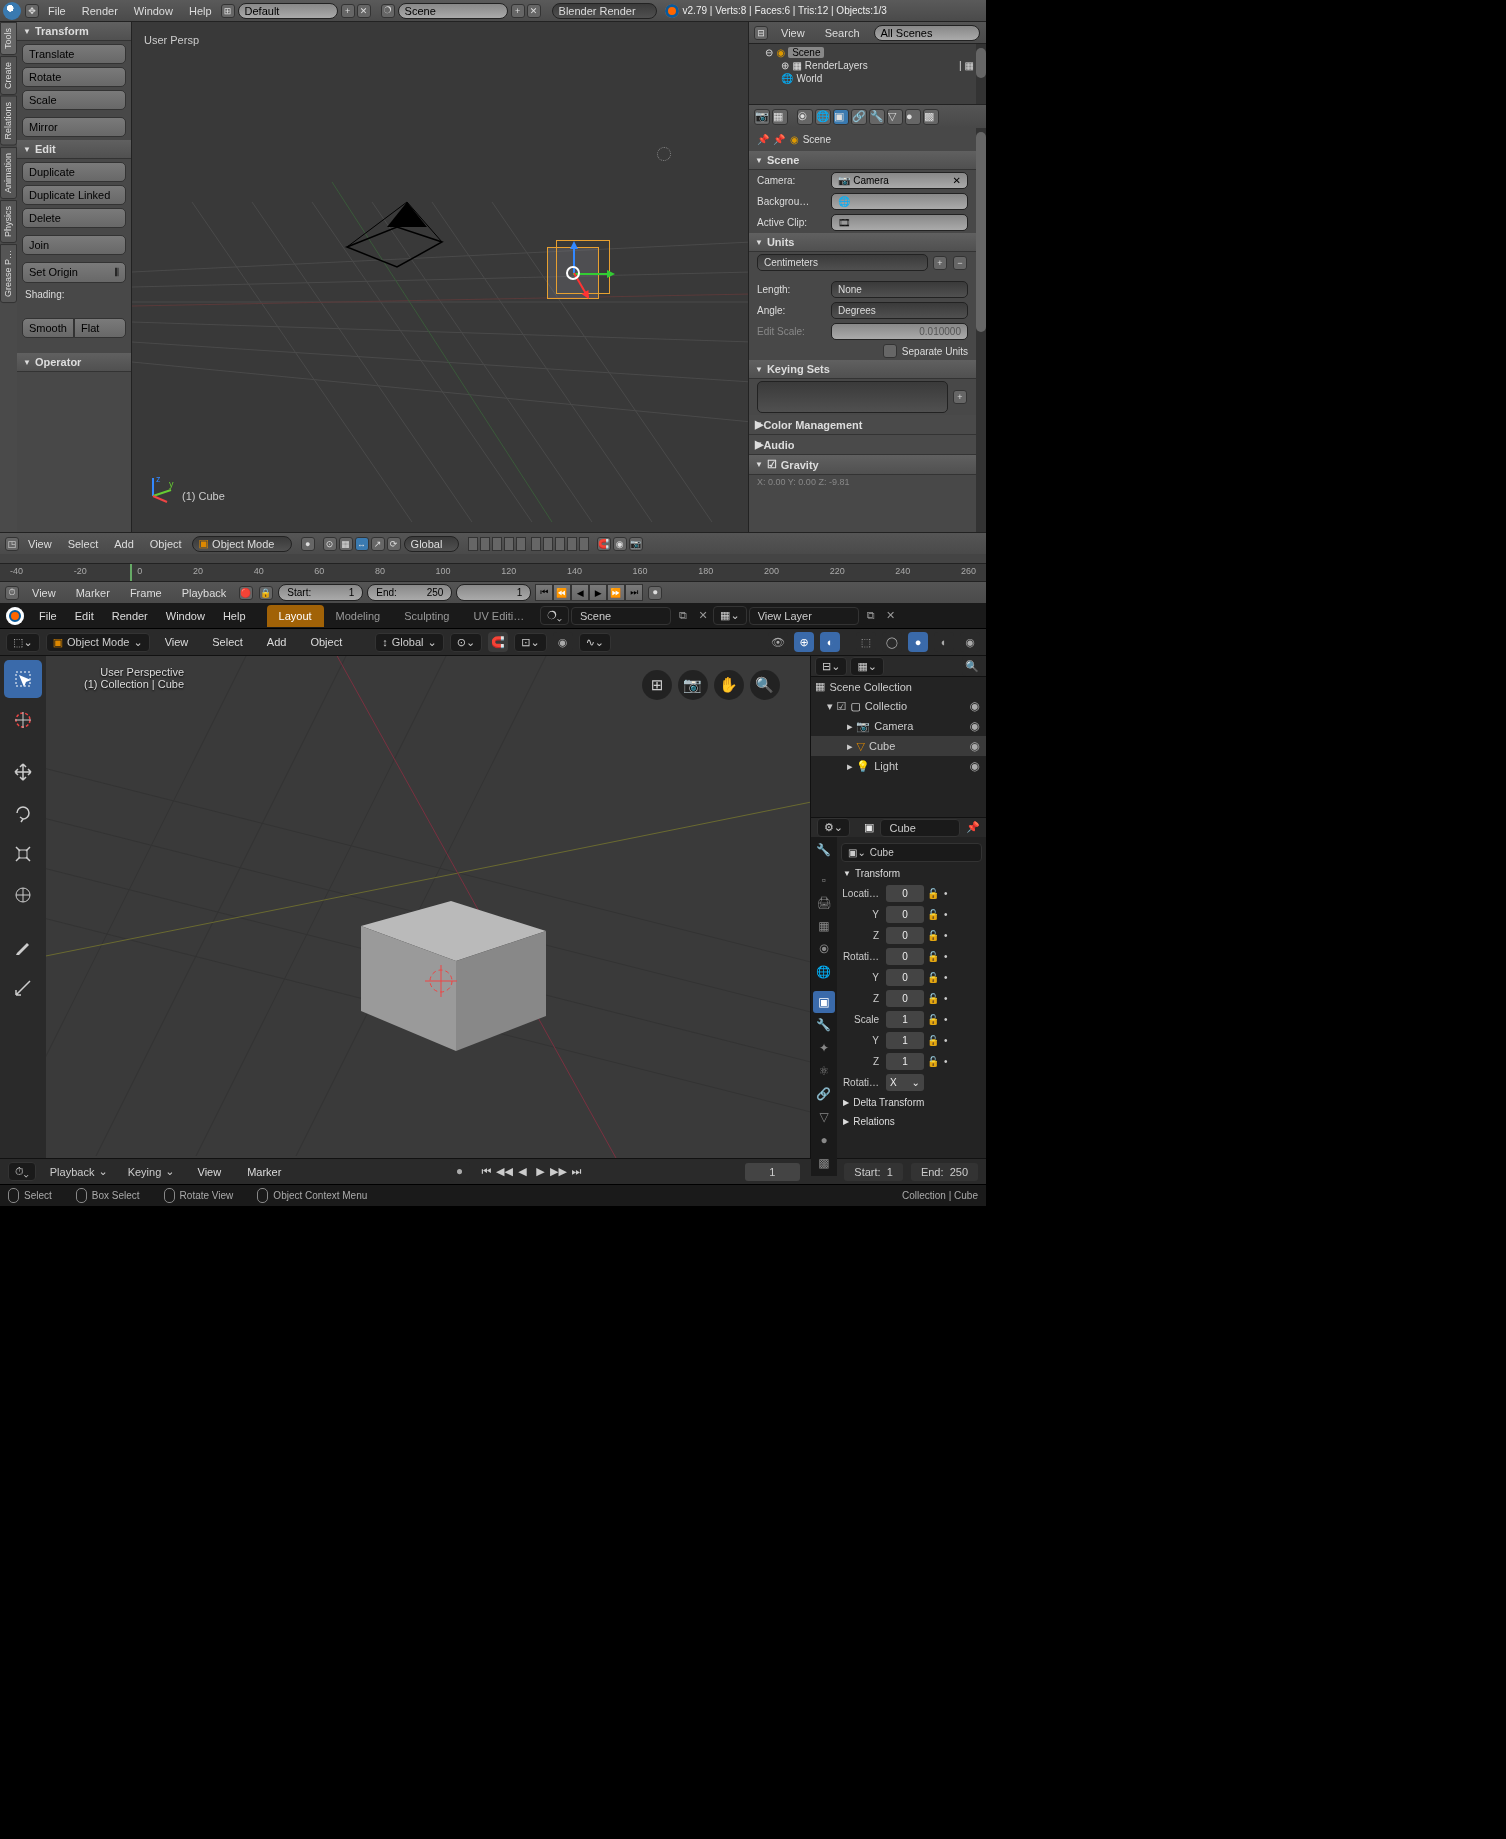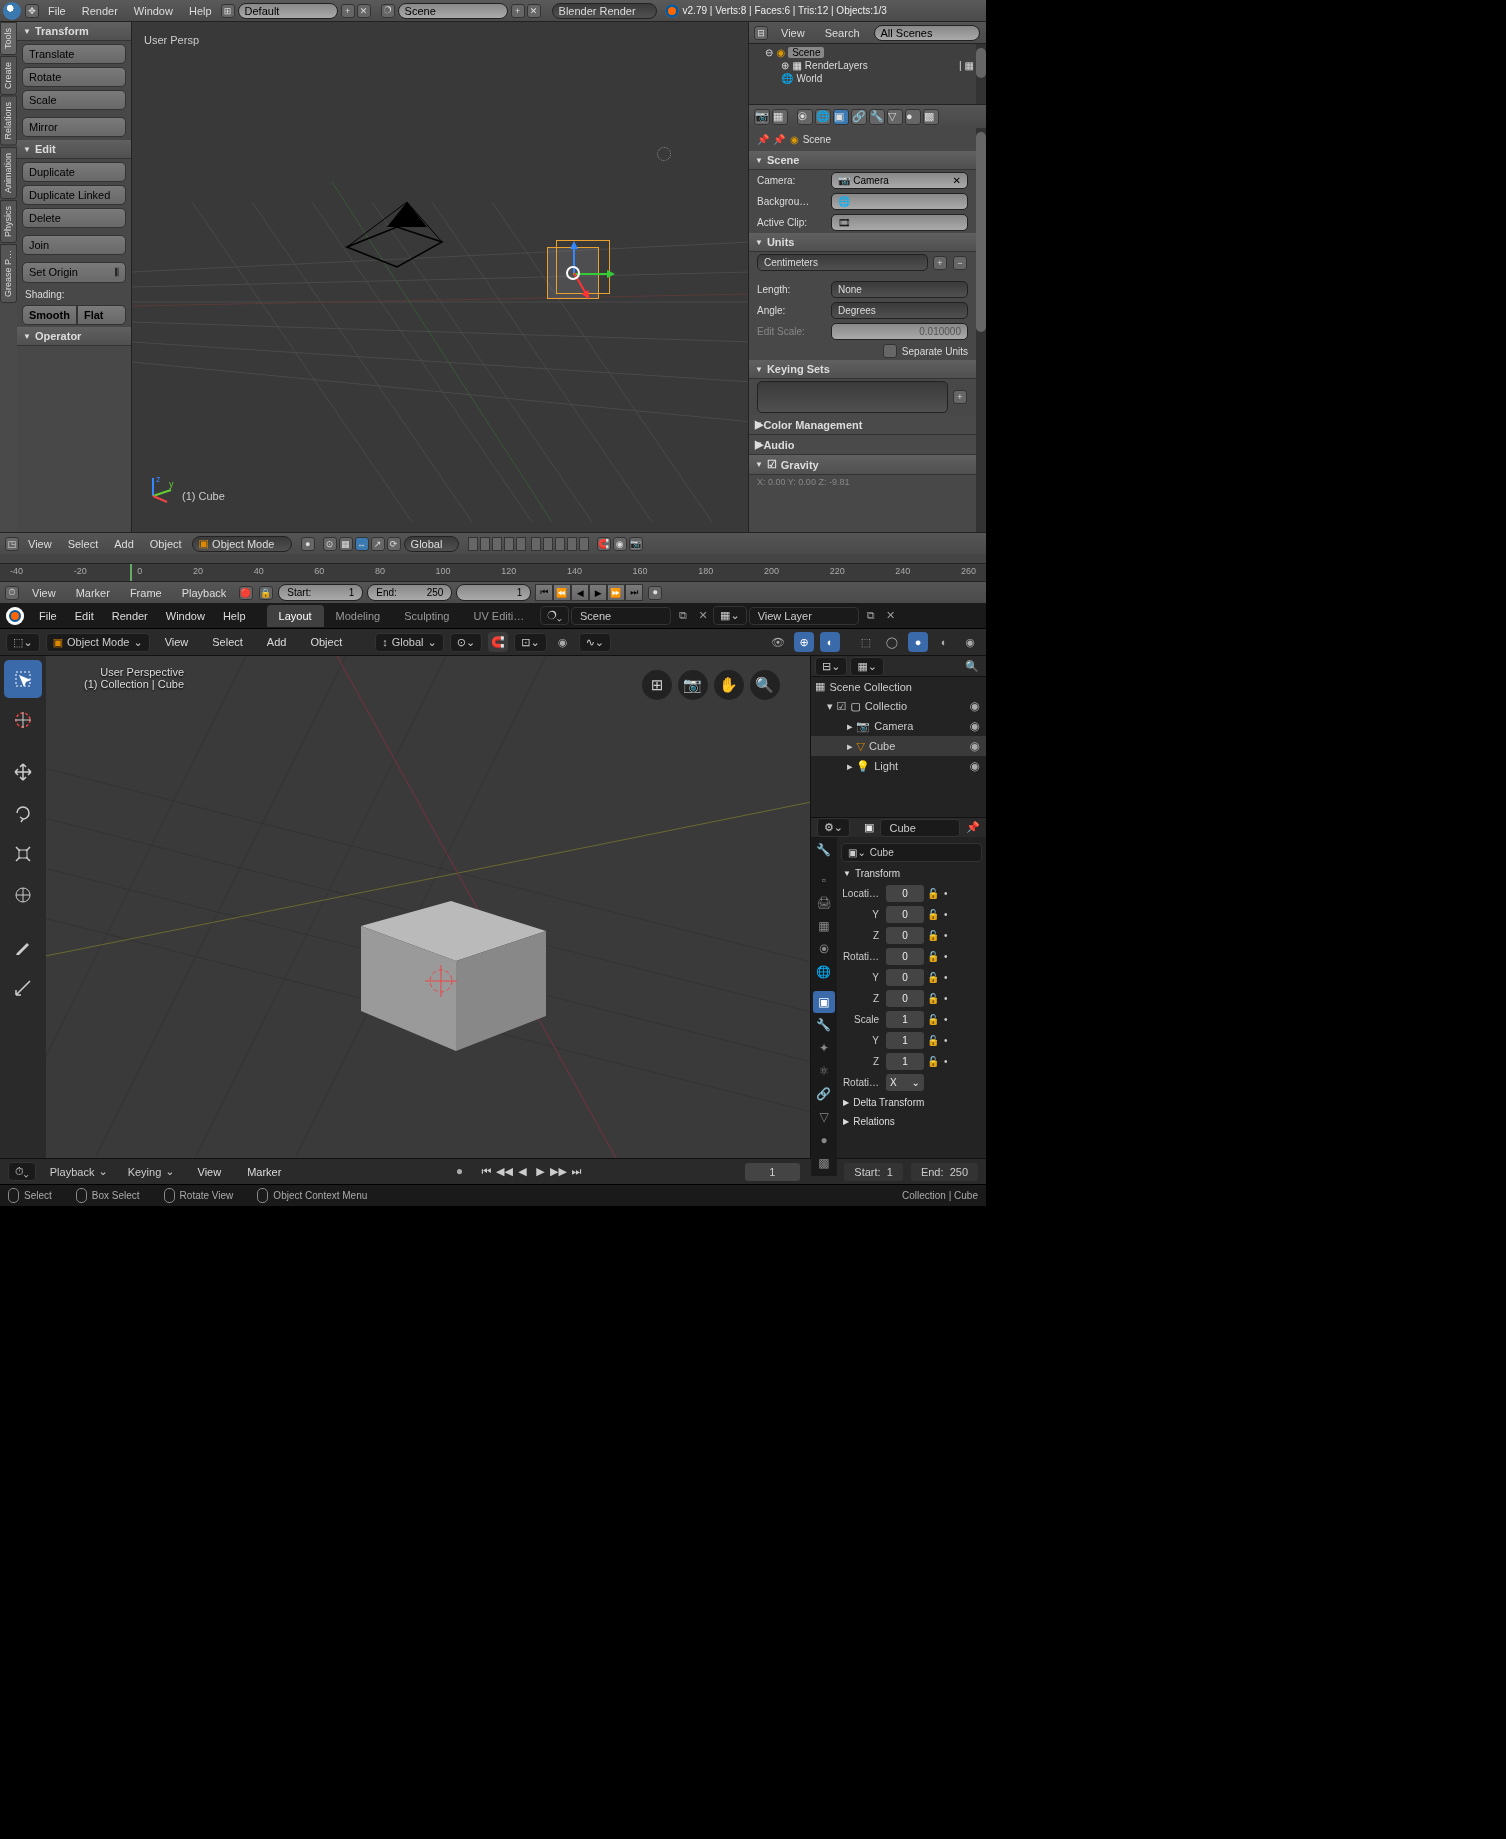--- a/index.html
+++ b/index.html
@@ -16,21 +16,21 @@
 .b279-stats { color:#eee; margin-left:6px; font-size:10px; display:flex; align-items:center; }
 .b279-blogo { width:14px; height:14px; margin-right:4px; background:#f60; border-radius:50%; box-shadow:inset 0 0 0 3px #0a5a9a; }
 
 .b279-body { display:flex; height:510px; position:relative; }
 .b279-vtabs { width:17px; background:#4a4a4a; display:flex; flex-direction:column; }
 .b279-vtab { writing-mode:vertical-rl; transform:rotate(180deg); font-size:9px; padding:5px 2px; background:#555; border:1px solid #333; border-radius:3px 3px 0 0; margin-bottom:1px; text-align:center; }
 .b279-tool { width:115px; background:#484848; border-right:1px solid #222; overflow:hidden; }
 .b279-phead { display:flex; align-items:center; padding:3px 6px; background:linear-gradient(#606060,#505050); border-bottom:1px solid #333; font-weight:bold; }
 .b279-phead::before { content:"▼"; font-size:8px; margin-right:4px; }
 .b279-btn { display:block; margin:3px 5px; padding:3px 6px; background:linear-gradient(#7a7a7a,#686868); border:1px solid #333; border-radius:5px; color:#000; font-size:11px; text-align:left; }
-.b279-btnrow { display:flex; margin:2px 5px; gap:0;font-weight:bold; }
+.b279-btnrow { display:flex; margin:15px 5px; gap:0; }
 .b279-btnrow .b279-btn { margin:0; flex:1; border-radius:0; }
 
 .b279-view { flex:1; background:#393939; position:relative; overflow:hidden; }
 .b279-persp { position:absolute; top:12px; left:12px; color:#ccc; font-size:11px; }
 .b279-cubelbl { position:absolute; bottom:30px; left:50px; color:#ccc; font-size:11px; }
 .b279-axisgz { position:absolute; bottom:30px; left:15px; width:28px; height:28px; }
 
 .b279-out { width:238px; background:#484848; border-left:1px solid #222; display:flex; flex-direction:column; }
 .b279-outhead { height:22px; background:linear-gradient(#555,#4a4a4a); display:flex; align-items:center; padding:0 4px; gap:4px; border-bottom:1px solid #222; }
 .b279-outbody { height:60px; background:#3f3f3f; font-size:10px; padding:2px; overflow:hidden; }
@@ -71,21 +71,21 @@
 
 .b279-scroll { width:10px; background:#333; }
 .b279-sthumb { width:10px; background:#666; border-radius:5px; }
 
 
 .b28 { background:#232323; color:#ccc; font-size:11px; }
 .b28-top { height:26px; background:#1a1a1a; display:flex; align-items:center; border-bottom:1px solid #000; }
 .b28-logo { width:18px; height:18px; margin:0 6px; background:#f60; border-radius:50%; box-shadow:inset 0 0 0 3px #fff,inset 0 0 0 5px #0a5a9a; }
 .b28-menu { padding:0 9px; color:#ddd; }
 .b28-tab { padding:5px 12px; color:#999; }
-.b28-tab.act { background:#404040; border-radius:4px 4px 0 0; color:#fff; }
+.b28-tab.act { background:#a16207; border-radius:4px 4px 0 0; color:#fff; }
 .b28-sfield { height:18px; background:#1a1a1a; border:1px solid #333; border-radius:4px; padding:0 8px; display:flex; align-items:center; margin:0 2px; }
 .b28-copy { width:16px; height:16px; margin:0 2px; color:#999; display:flex; align-items:center; justify-content:center; }
 
 .b28-hdr { height:27px; background:#2a2a2a; display:flex; align-items:center; padding:0 6px; gap:6px; border-bottom:1px solid #111; }
 .b28-sel { height:19px; background:#1a1a1a; border:1px solid #333; border-radius:4px; padding:0 6px; display:flex; align-items:center; gap:4px; }
 .b28-ibtn { width:20px; height:20px; border-radius:4px; display:flex; align-items:center; justify-content:center; background:#2a2a2a; color:#aaa; }
 .b28-ibtn.act { background:#3a6aaa; color:#fff; }
 .b28-ibtn.on { background:#3a3a3a; }
 
 .b28-body { display:flex; height:502px; position:relative; }

